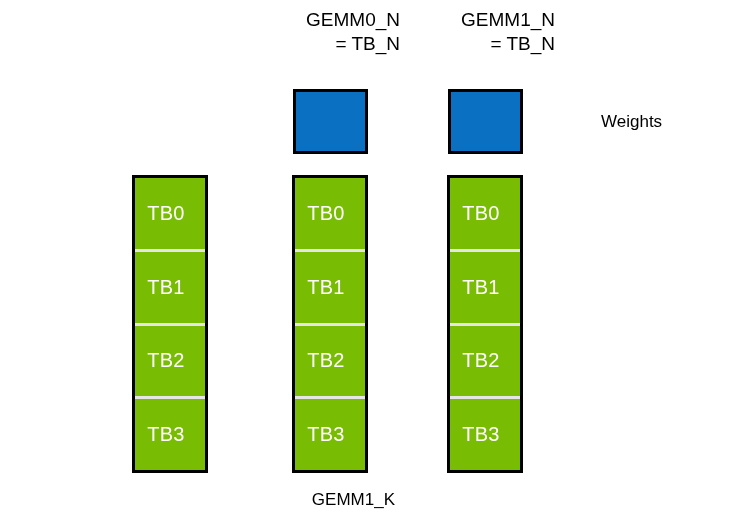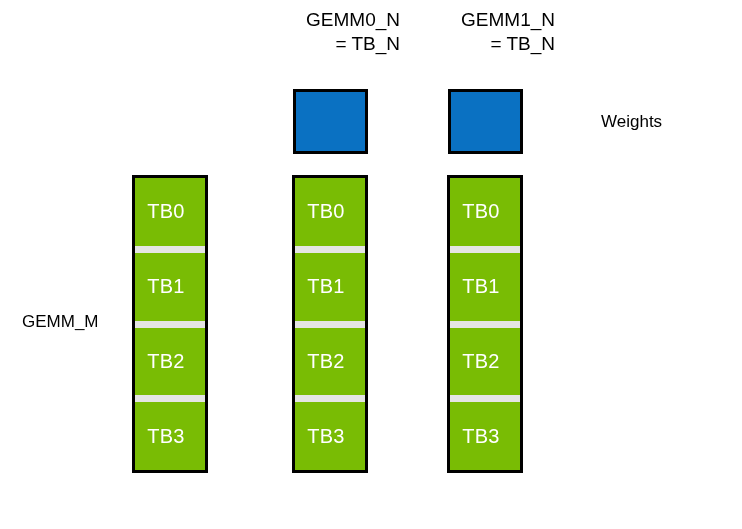--- a/index.html
+++ b/index.html
@@ -53,21 +53,21 @@
   .act-cell {
     flex: 1 1 0;
     position: relative;
     background: #79BC04;
     box-sizing: border-box;
     display: flex;
     align-items: center;
     justify-content: center;
   }
   .act-cell + .act-cell {
-    border-top: 7px solid #e5e5e5;
+    border-top: 3px solid #e5e5e5;
   }
   .act-cell span {
     color: #ffffff;
     font-size: 20px;
     letter-spacing: 0.3px;
     position: relative;
     left: -4px;
   }
 </style>
 </head>
@@ -81,21 +81,20 @@
   <div class="label centered hdr" style="left:420px; top:8px; width:135px;">GEMM1_N
 = TB_N</div>
 
   <div class="weight-box" style="left:293px; top:89px; width:75px; height:65px;"></div>
 
   <div class="weight-box" style="left:448px; top:89px; width:75px; height:65px;"></div>
 
   <div class="label" style="left:601px; top:110px;">Weights</div>
 
 
-  <div class="label" style="left:22px; top:310px;">GEMM_M</div>
 
   <div class="act-col" style="left:132px; top:175px; width:76px; height:298px;">
     <div class="act-cell">
       <span>TB0</span>
     </div>
     <div class="act-cell">
       <span>TB1</span>
     </div>
     <div class="act-cell">
       <span>TB2</span>
@@ -129,14 +128,15 @@
     </div>
     <div class="act-cell">
       <span>TB2</span>
     </div>
     <div class="act-cell">
       <span>TB3</span>
     </div>
   </div>
 
 
+  <div class="label centered" style="left:265px; top:488px; width:130px;">GEMM1_K</div>
 
 </div>
 
 </body></html>

